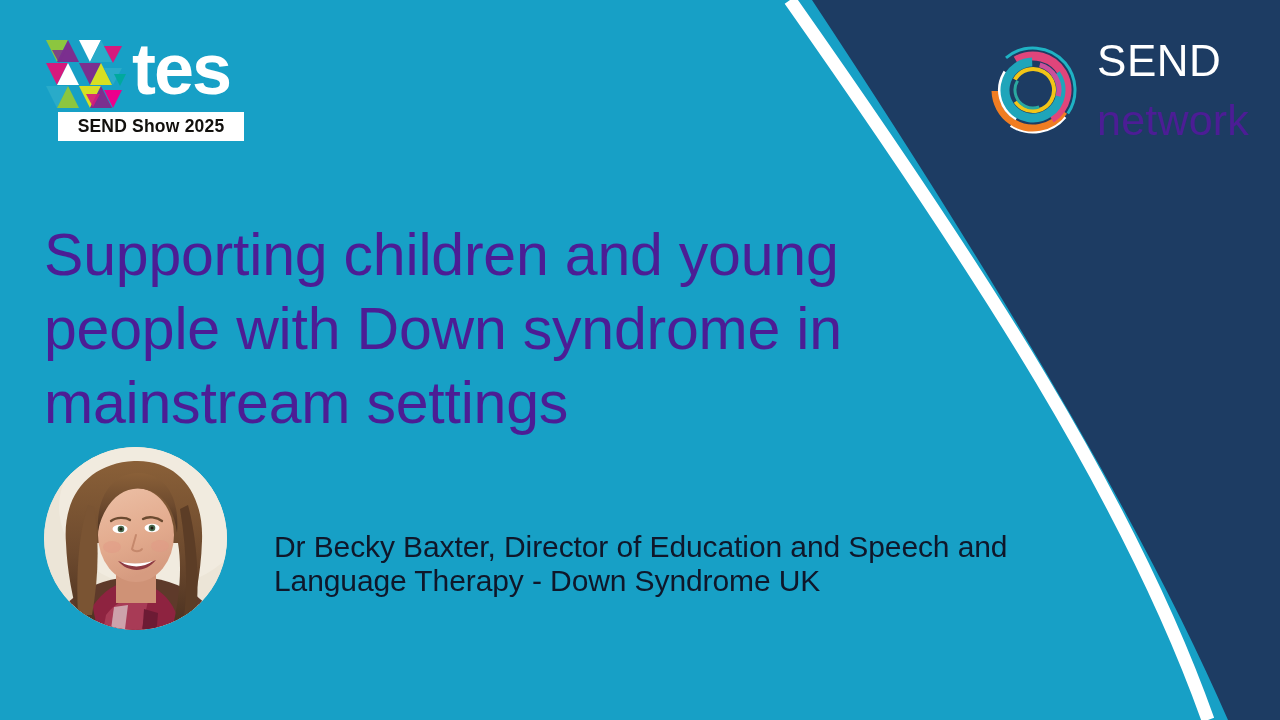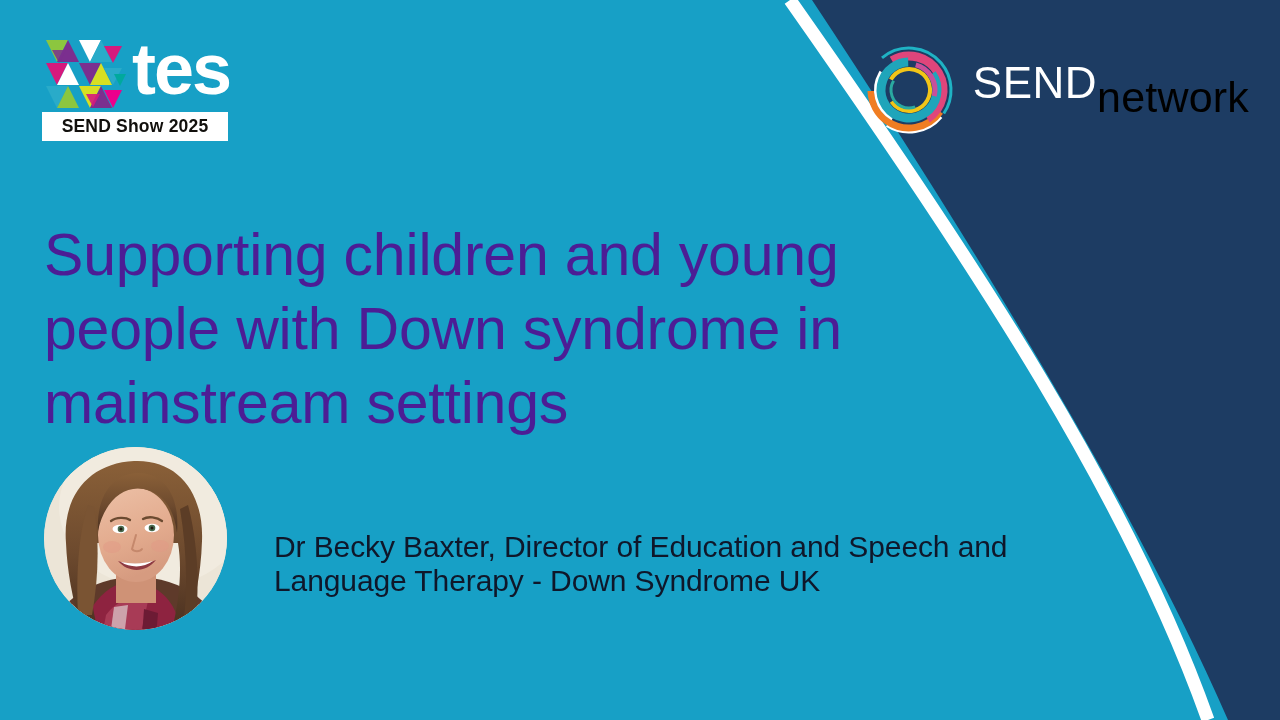--- a/index.html
+++ b/index.html
@@ -44,21 +44,21 @@
   }
   .tes-word {
     position: absolute;
     left: 90px;
     top: -6px;
     width: 104px;
     height: 84px;
   }
   .tes-badge {
     position: absolute;
-    left: 0px;
+    left: 16px;
     top: 76px;
     width: 186px;
     height: 29px;
     background: #ffffff;
     display: flex;
     align-items: center;
     justify-content: center;
   }
   .tes-badge-text {
     font-family: "Liberation Sans", "DejaVu Sans", sans-serif;
@@ -79,37 +79,37 @@
     align-items: center;
     gap: 18px;
   }
   .send-mark {
     width: 92px;
     height: 92px;
     flex: none;
   }
   .send-words {
     display: flex;
-    flex-direction: row;
+    flex-direction: column;
     justify-content: flex-start;
     line-height: 1;
   }
   .send-word-top {
     font-family: "Liberation Sans", "DejaVu Sans", sans-serif;
     font-size: 44px;
     font-weight: 400;
     color: #ffffff;
     letter-spacing: 0.5px;
     margin-bottom: 1px;
   }
   .send-word-bottom {
     font-family: "Liberation Sans", "DejaVu Sans", sans-serif;
     font-size: 43px;
     font-weight: 400;
-    color: #000000;
+    color: #4c1d95;
     letter-spacing: 0.2px;
     margin-top: 15px;
   }
 
   
   .slide-title {
     position: absolute;
     left: 44px;
     top: 178px;
     width: 830px;

